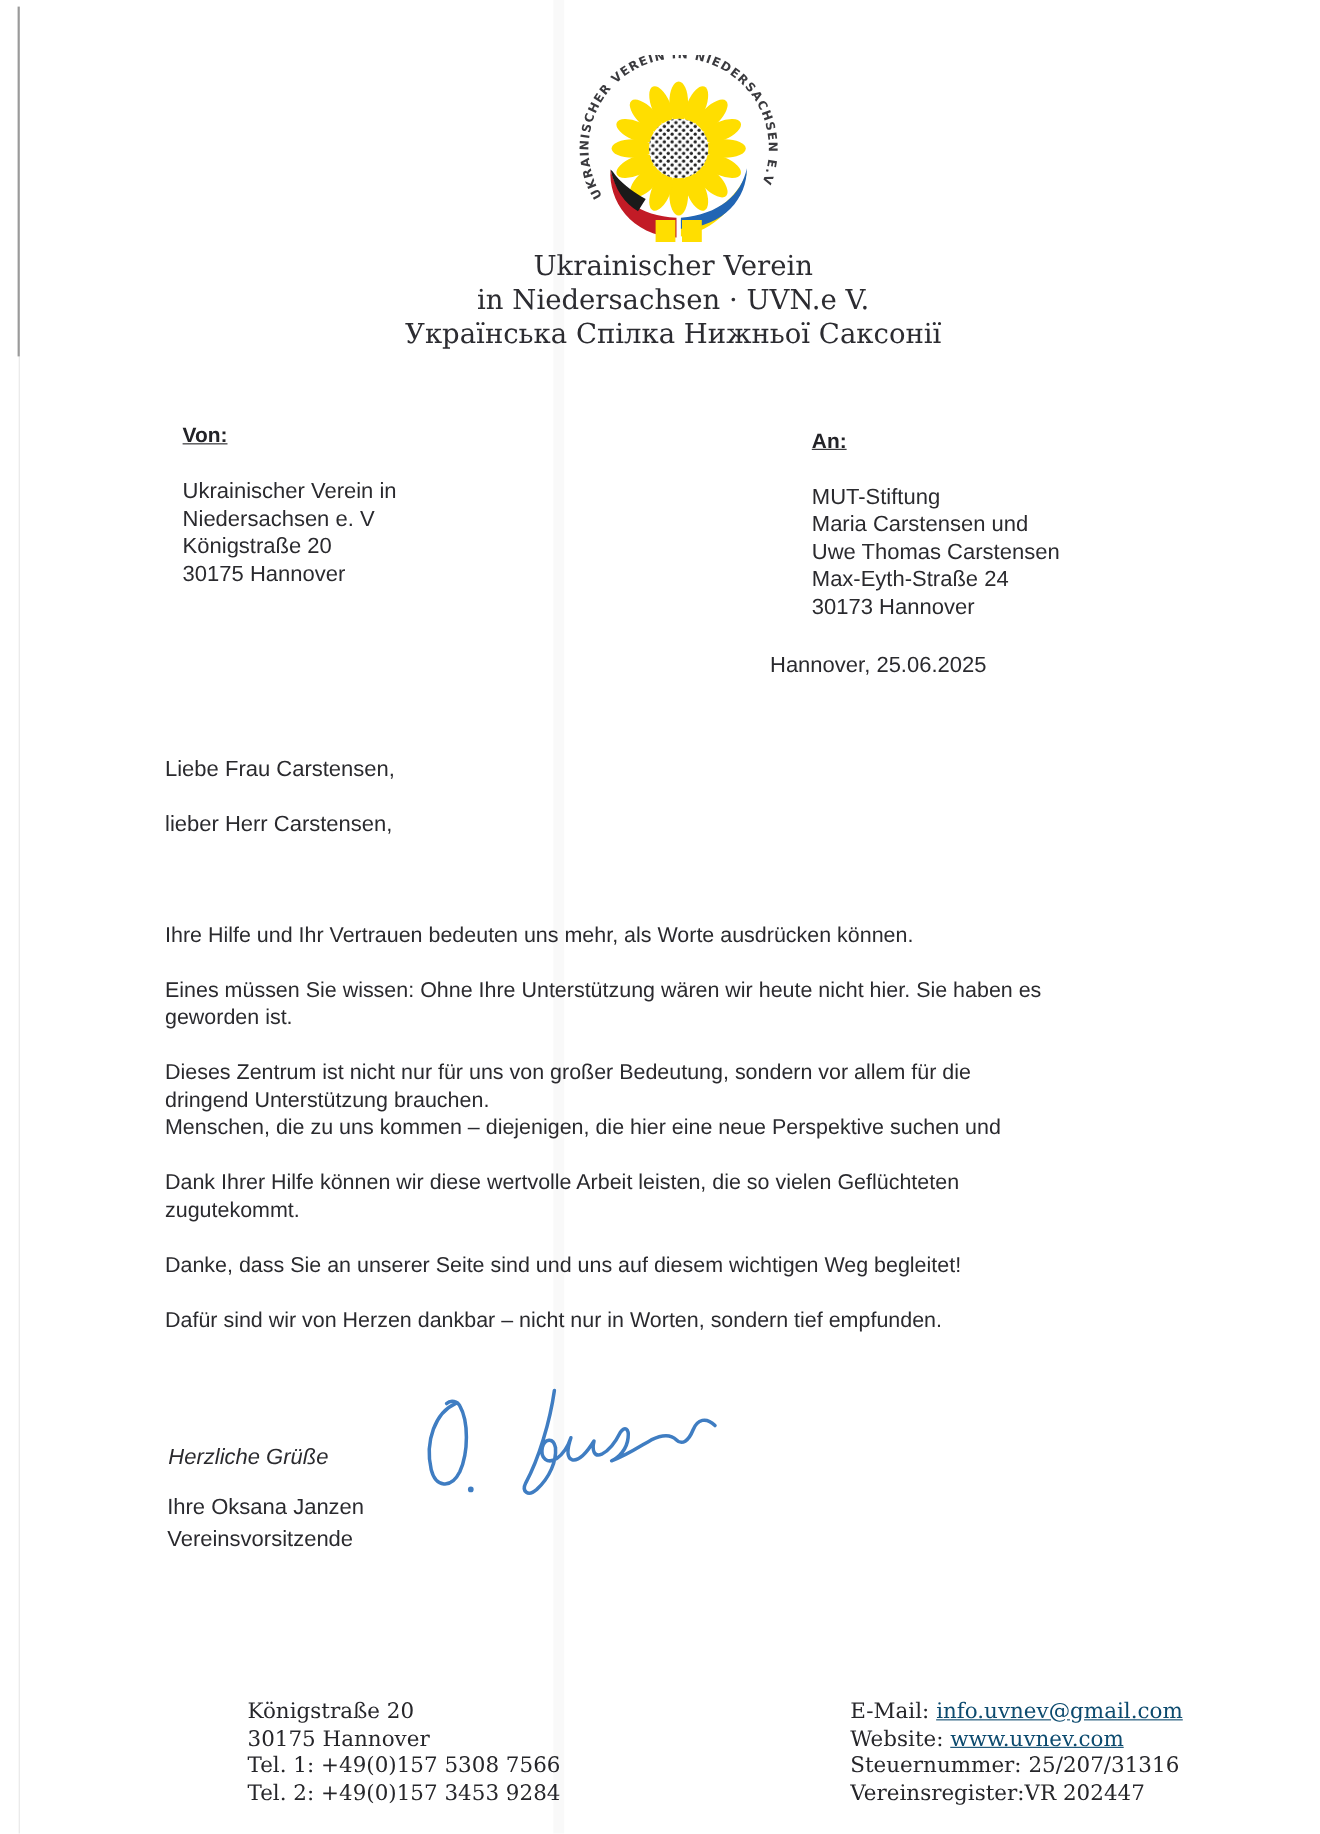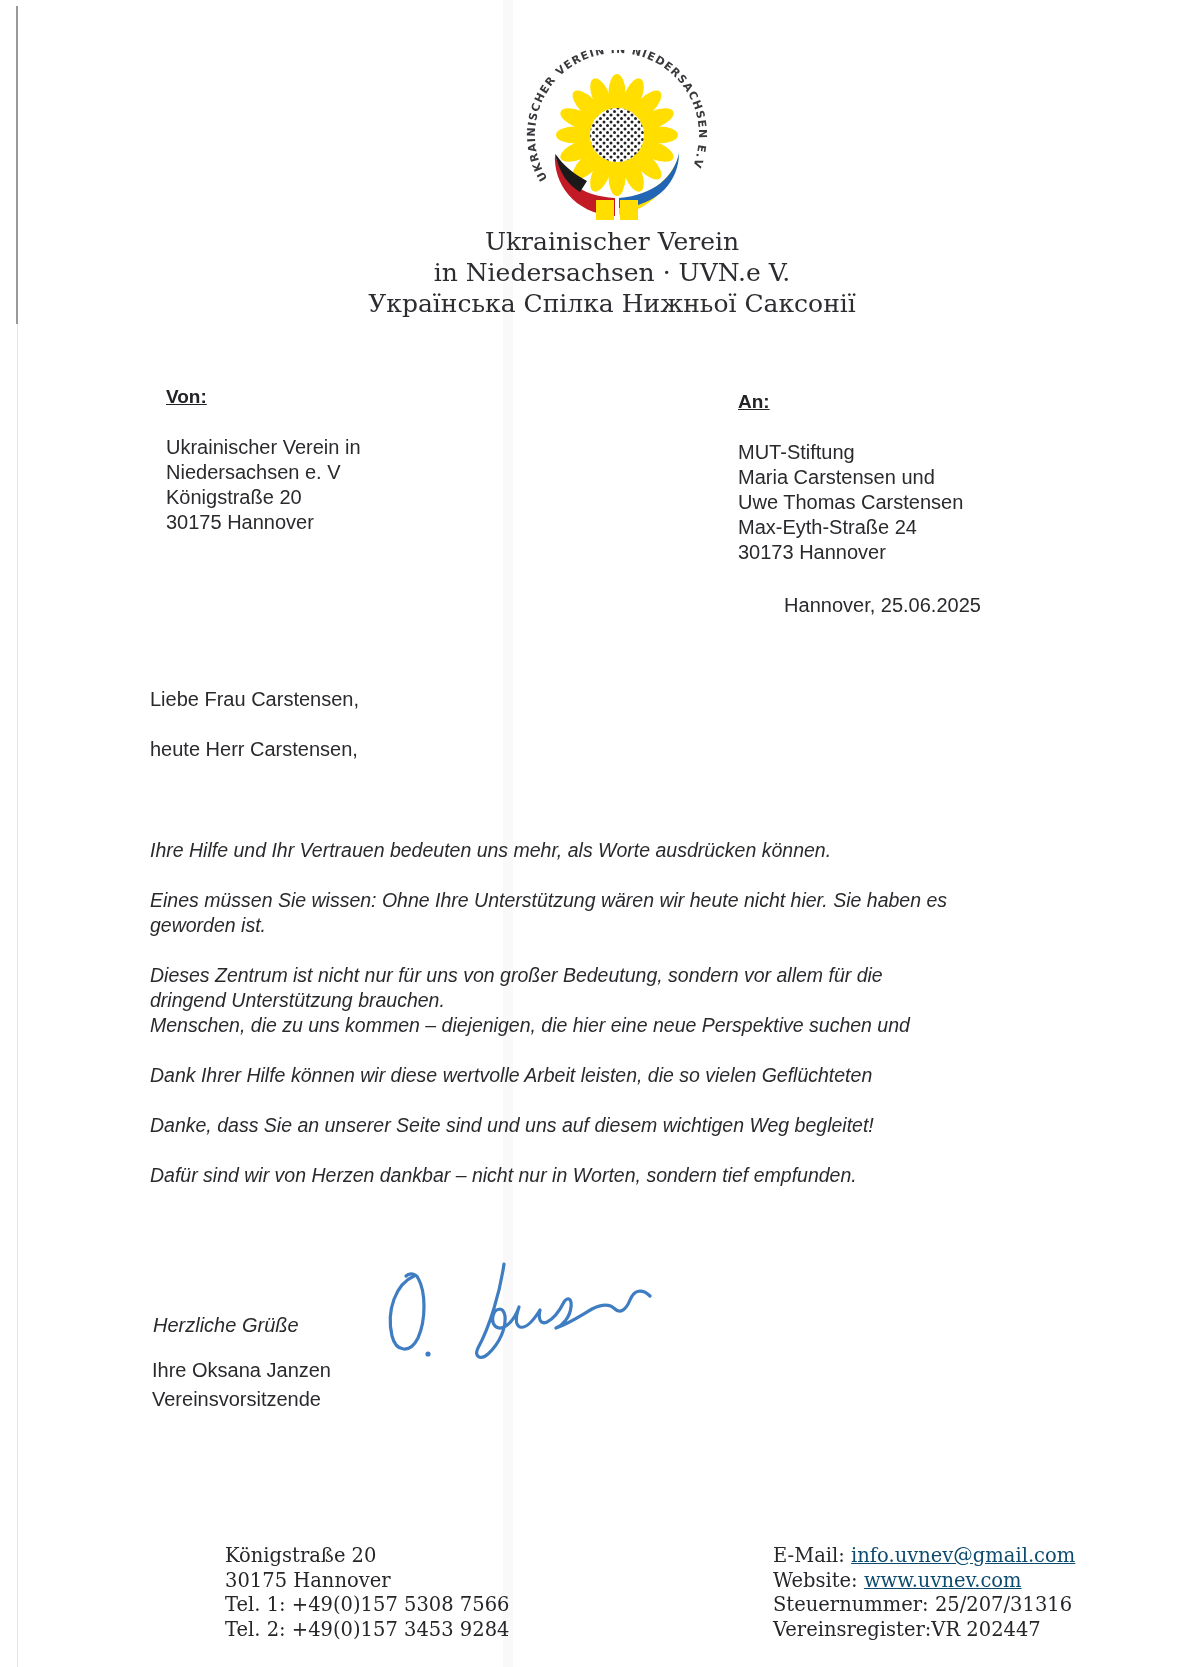--- a/index.html
+++ b/index.html
@@ -21,27 +21,27 @@
   
   .org-header{left:12px;top:226px;width:1200px;text-align:center;
     font-size:25px;line-height:31px;color:#2c2c31;}
 
   
   .addr-label{font-weight:bold;text-decoration:underline;font-size:19px;color:#232327;}
   .addr-lines{margin-top:27px;font-size:20px;line-height:25px;}
   .von-block{left:166px;top:386px;}
   .an-block{left:738px;top:391px;}
 
-  .dateline{left:700px;top:594px;width:365px;text-align:center;font-size:20px;}
+  .dateline{left:700px;top:594px;width:365px;text-align:left;font-size:20px;}
 
   .salutation-1{left:150px;top:688px;font-size:20px;}
   .salutation-2{left:150px;top:738px;font-size:20px;}
 
   .body-block{left:150px;top:838px;width:920px;font-size:19.5px;line-height:25px;}
-  .body-block p{margin:0 0 25px 0;font-style:italic;}
+  .body-block p{margin:0 0 25px 0;}
   .body-block span{display:block;}
 
   .closing-greeting{left:153px;top:1314px;font-size:20px;font-style:italic;}
   .closing-signer{left:152px;top:1356px;font-size:20px;line-height:29px;}
 
   .signature-svg{left:352px;top:1258px;}
 
   .footer-col{font-size:19.5px;line-height:24.5px;color:#26262a;}
   .footer-left{left:225px;top:1544px;}
   .footer-right{left:773px;top:1544px;}
@@ -128,37 +128,38 @@
     <div>Maria Carstensen und</div>
     <div>Uwe Thomas Carstensen</div>
     <div>Max-Eyth-Straße 24</div>
     <div>30173 Hannover</div>
   </div>
 </div>
 
 <div class="abs dateline">Hannover, 25.06.2025</div>
 
 <div class="abs salutation-1">Liebe Frau Carstensen,</div>
-<div class="abs salutation-2">heute Herr Carstensen,</div>
+<div class="abs salutation-2">lieber Herr Carstensen,</div>
 
 <div class="abs body-block">
   <p>
     <span>Ihre Hilfe und Ihr Vertrauen bedeuten uns mehr, als Worte ausdrücken können.</span>
   </p>
   <p>
     <span>Eines müssen Sie wissen: Ohne Ihre Unterstützung wären wir heute nicht hier. Sie haben es</span>
     <span>geworden ist.</span>
   </p>
   <p>
     <span>Dieses Zentrum ist nicht nur für uns von großer Bedeutung, sondern vor allem für die</span>
     <span>dringend Unterstützung brauchen.</span>
     <span>Menschen, die zu uns kommen – diejenigen, die hier eine neue Perspektive suchen und</span>
   </p>
   <p>
     <span>Dank Ihrer Hilfe können wir diese wertvolle Arbeit leisten, die so vielen Geflüchteten</span>
+    <span>zugutekommt.</span>
   </p>
   <p>
     <span>Danke, dass Sie an unserer Seite sind und uns auf diesem wichtigen Weg begleitet!</span>
   </p>
   <p>
     <span>Dafür sind wir von Herzen dankbar – nicht nur in Worten, sondern tief empfunden.</span>
   </p>
 </div>
 
 <div class="abs closing-greeting">Herzliche Grüße</div>

